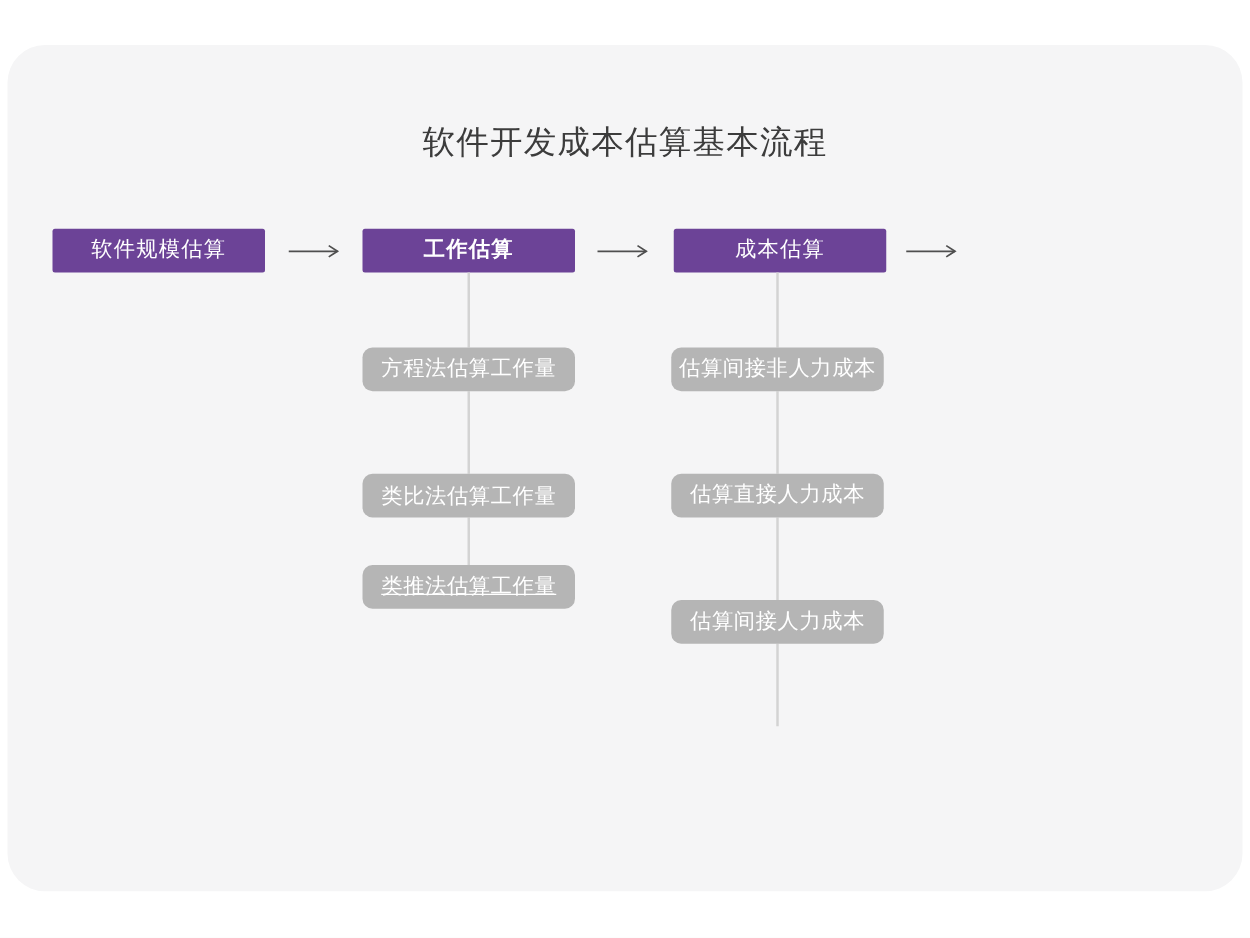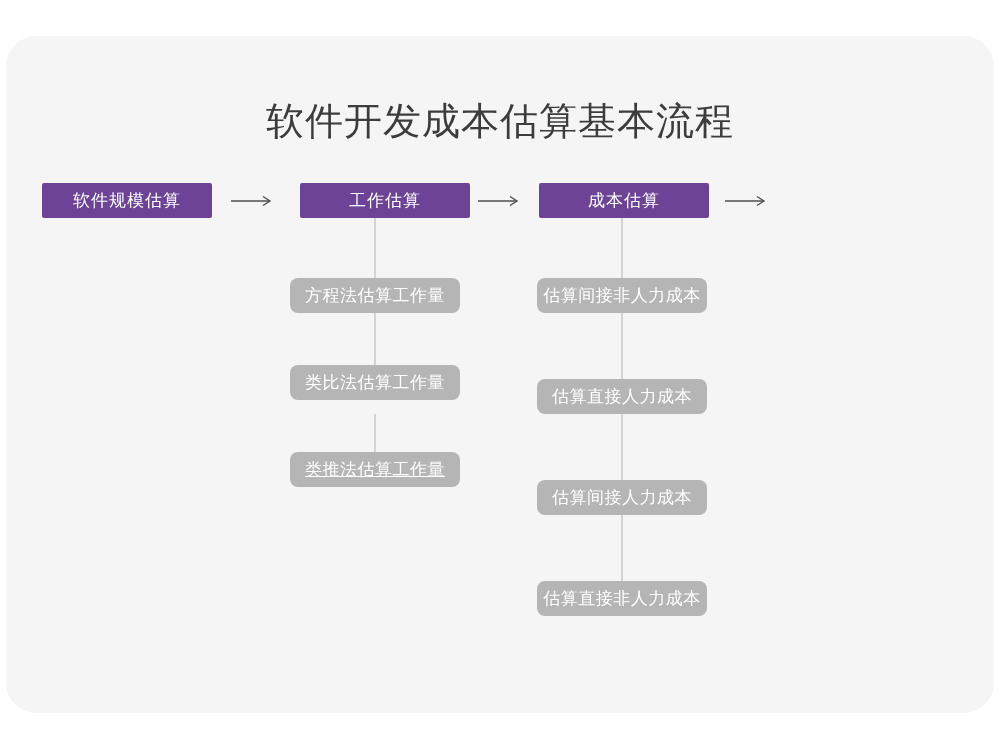--- a/index.html
+++ b/index.html
@@ -28,21 +28,21 @@
     position: absolute;
     left: 6px; top: 36px;
     width: 988px; height: 677px;
     background: var(--card-bg);
     border-radius: 30px;
   }
   .title {
     position: absolute;
     left: 0; right: 0; top: 96px;
     text-align: center;
-    font-size: 38px;
+    font-size: 26px;
     font-weight: 400;
     color: var(--title-text);
     letter-spacing: 1px;
   }
   .pnode {
     position: absolute;
     top: 183px;
     width: 170px; height: 35px;
     background: var(--primary);
     border-radius: 2px;
@@ -71,29 +71,29 @@
     width: 44px; height: 12px;
   }
   .arrow svg { display: block; }
   .vline {
     position: absolute;
     width: 2px;
     background: var(--connector);
   }
   
   .pnode.n0 { left: 42px; }
-  .pnode.n1 { left: 300px; }
+  .pnode.n1 { left: 290px; font-weight: bold; }
   .pnode.n2 { left: 539px; }
   .pnode.n3 { left: 785px; }
   
   .arrow.a0 { left: 230px; }
   .arrow.a1 { left: 477px; }
   .arrow.a2 { left: 724px; }
   .gnode.w0 { left: 290px; top: 278px; }
-  .gnode.w1 { left: 290px; top: 365px; font-family: Liberation Serif, serif; }
+  .gnode.w1 { left: 290px; top: 379px; font-family: Liberation Serif, serif; }
   .gnode.w2 { left: 290px; top: 452px; text-decoration: underline; }
   .vline.v-w0 { left: 374px; top: 218px; height: 60px; }
   .vline.v-w1 { left: 374px; top: 313px; height: 66px; }
   .vline.v-w2 { left: 374px; top: 414px; height: 66px; }
   
   .gnode.c0 { left: 537px; top: 278px; }
   .gnode.c1 { left: 537px; top: 379px; }
   .gnode.c2 { left: 537px; top: 480px; }
   .gnode.c3 { left: 537px; top: 581px; }
   .vline.v-c0 { left: 621px; top: 218px; height: 60px; }
@@ -141,14 +141,13 @@
   <div class="gnode w2">类推法估算工作量</div>
 
   <div class="vline v-c0"></div>
   <div class="vline v-c1"></div>
   <div class="vline v-c2"></div>
   <div class="vline v-c3"></div>
 
   <div class="gnode c0">估算间接非人力成本</div>
   <div class="gnode c2">估算间接人力成本</div>
   <div class="gnode c1">估算直接人力成本</div>
-  <div class="gnode c3">估算直接非人力成本</div>
 </div>
 
 </body></html>

